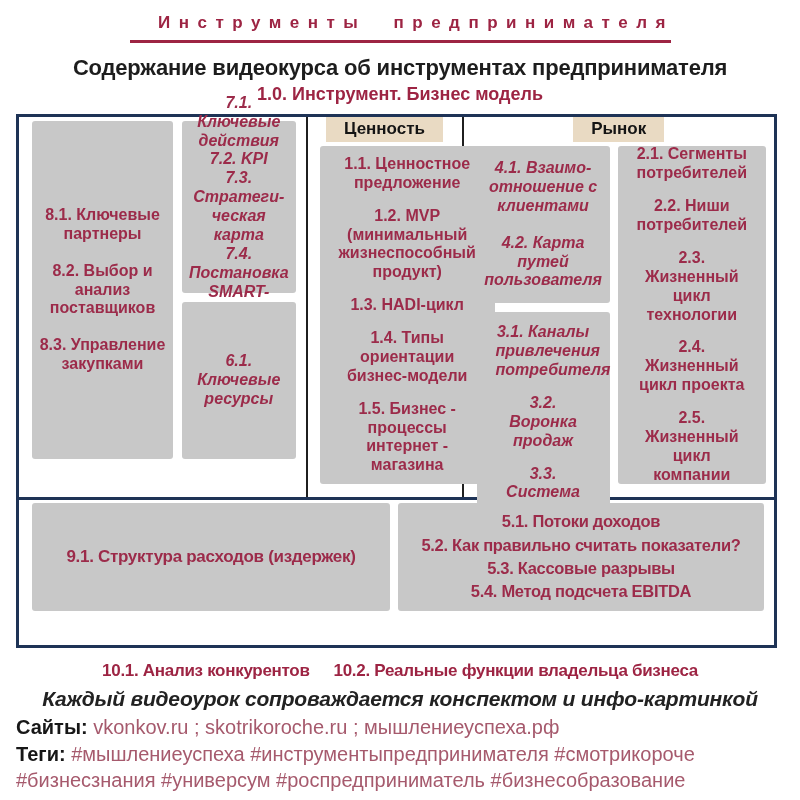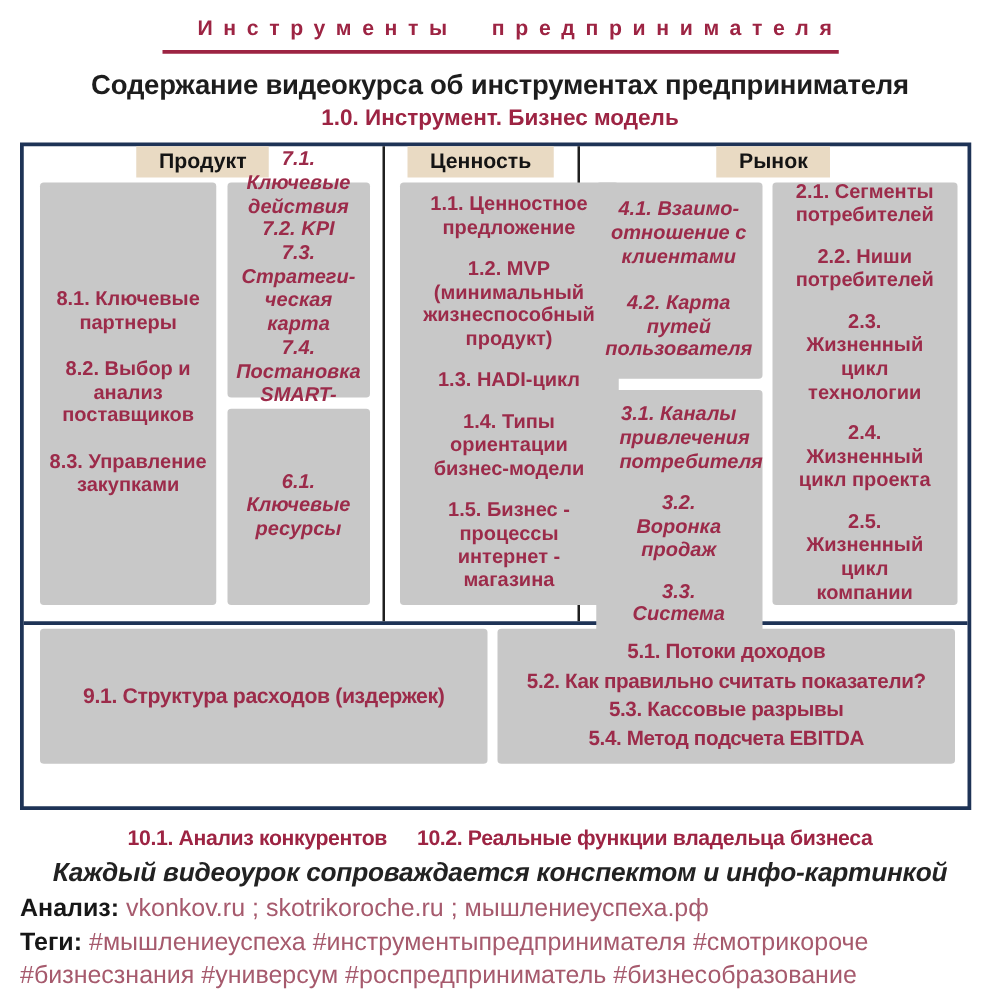--- a/index.html
+++ b/index.html
@@ -79,21 +79,20 @@
   <div class="title">Инструменты предпринимателя</div>
   <div class="rule"></div>
   <div class="subtitle">Содержание видеокурса об инструментах предпринимателя</div>
   <div class="lesson">1.0. Инструмент. Бизнес модель</div>
 </div>
 
 <div class="canvas">
   <div class="top">
 
     <div class="col col-product">
-      <span class="chip">Продукт</span>
       <div class="boxes">
         <div class="gbox partners">
           <p class="item">8.1. Ключевые партнеры</p>
           <p class="item">8.2. Выбор и анализ поставщиков</p>
           <p class="item">8.3. Управление закупками</p>
         </div>
         <div class="stack">
           <div class="gbox actions">
             <p class="item-tight">7.1. Ключевые действия</p>
             <p class="item-tight">7.2. KPI</p>
@@ -161,20 +160,20 @@
   </div>
 </div>
 
 <div class="extra">
   <span>10.1. Анализ конкурентов</span><span class="sep"></span><span>10.2. Реальные функции владельца бизнеса</span>
 </div>
 
 <div class="note">Каждый видеоурок сопроваждается конспектом и инфо-картинкой</div>
 
 <div class="sites">
-  <span class="lbl">Анализ:</span>
+  <span class="lbl">Сайты:</span>
   <span>vkonkov.ru ; skotrikoroche.ru ; мышлениеуспеха.рф</span>
 </div>
 
 <div class="tags">
   <span class="lbl">Теги:</span>
   <span>#мышлениеуспеха #инструментыпредпринимателя #смотрикороче #бизнесзнания #универсум #роспредприниматель #бизнесобразование</span>
 </div>
 
 </body></html>

